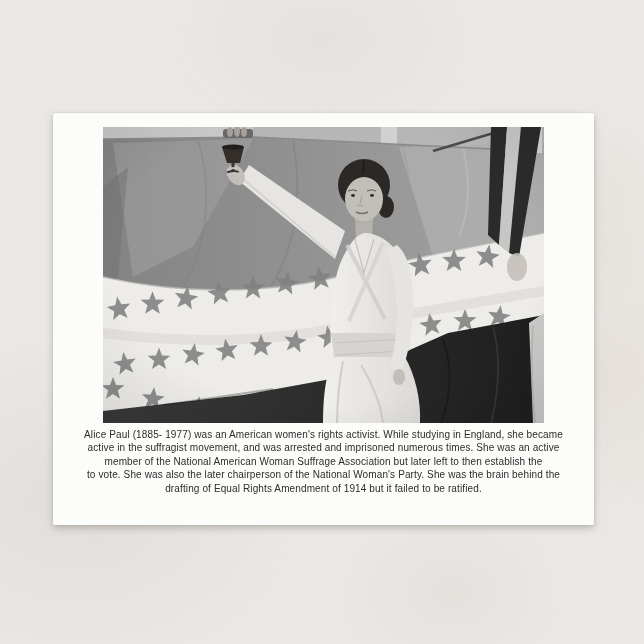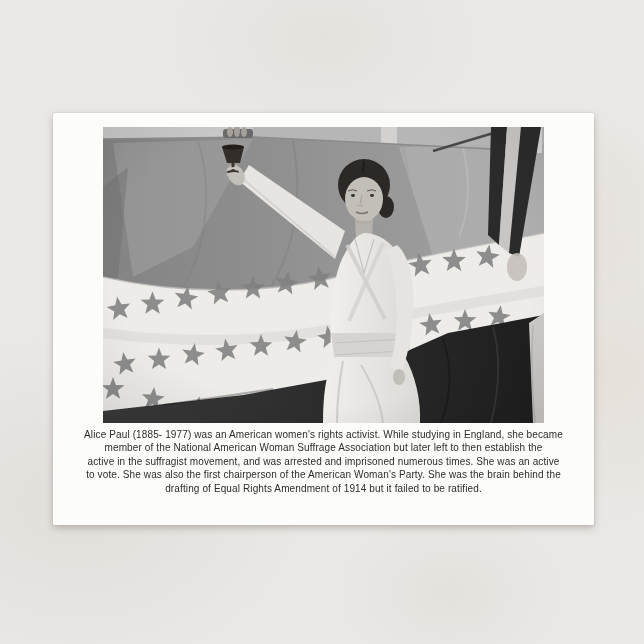--- a/index.html
+++ b/index.html
@@ -181,19 +181,19 @@
           <ellipse cx="134" cy="4" rx="3" ry="6" fill="#a5a09a"></ellipse>
           <ellipse cx="141" cy="5" rx="3" ry="5" fill="#a5a09a"></ellipse>
         </g>
 
         <rect x="0" y="0" width="441" height="296" fill="url(#vig)"></rect>
       </svg>
     </div>
 
     <div class="caption" style="color: rgb(46, 44, 43);">
       <div class="cap-line">Alice Paul (1885- 1977) was an American women's rights activist. While studying in England, she became</div>
+      <div class="cap-line">active in the suffragist movement, and was arrested and imprisoned numerous times.  She was an active</div>
       <div class="cap-line">member of the National American Woman Suffrage Association but later left to then establish the</div>
-      <div class="cap-line">active in the suffragist movement, and was arrested and imprisoned numerous times.  She was an active</div>
-      <div class="cap-line">to vote. She was also the first chairperson of the American Woman's Party. She was the brain behind the</div>
+      <div class="cap-line">to vote. She was also the later chairperson of the National Woman's Party. She was the brain behind the</div>
       <div class="cap-line">drafting of Equal Rights Amendment of 1914 but it failed to be ratified.</div>
     </div>
   </div>
 </div>
 
 </body></html>

